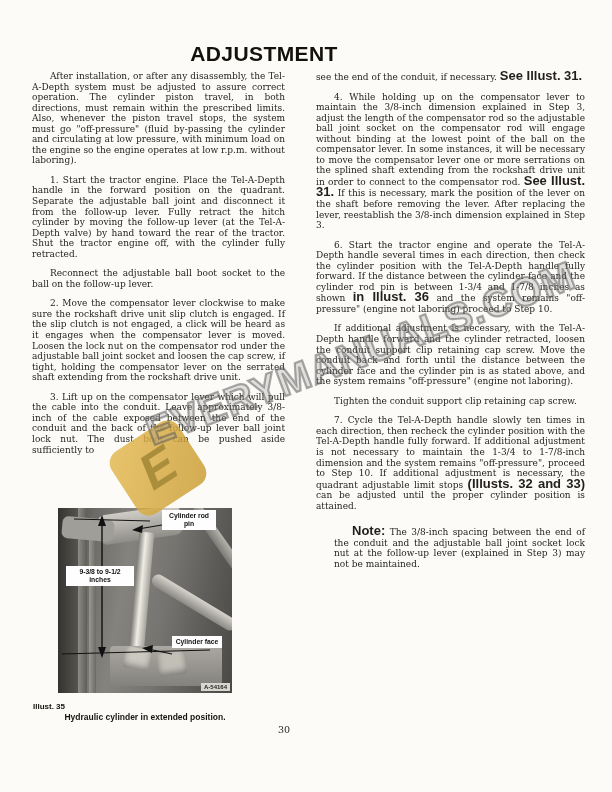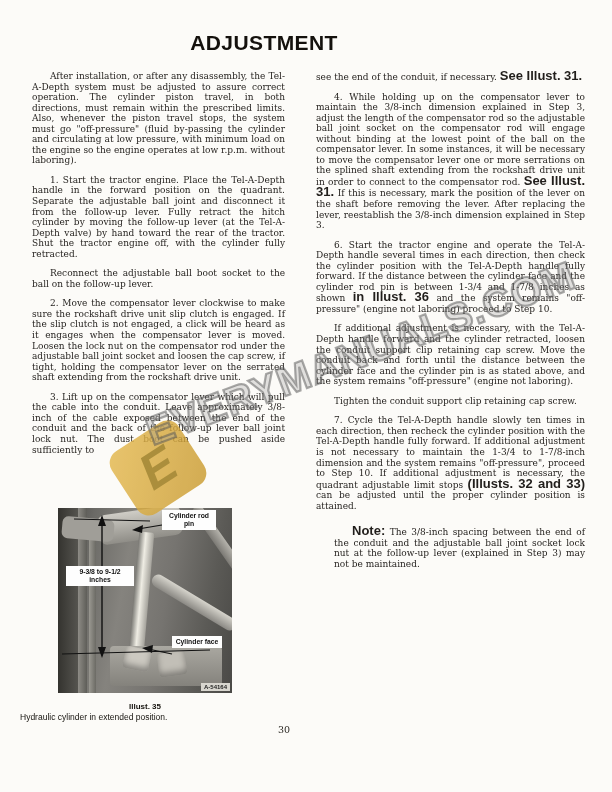--- a/index.html
+++ b/index.html
@@ -1,19 +1,19 @@
 <!DOCTYPE html>
 <html><head>
 <meta charset="utf-8">
 <style>
   html,body{margin:0;padding:0;}
   body{width:612px;height:792px;background:#e8e8e8;font-family:"DejaVu Serif",serif;}
   .page{position:relative;width:612px;height:792px;background:#fcfbf8;overflow:hidden;}
 
-  .title{position:absolute;top:31px;left:0;width:528px;margin:0;text-align:center;
+  .title{position:absolute;top:42px;left:0;width:528px;margin:0;text-align:center;
     font-family:"Liberation Sans",sans-serif;font-weight:700;font-size:21px;
     letter-spacing:0.4px;color:#14110d;}
 
   .col{position:absolute;top:71px;text-align:justify;color:#211e1b;
     font-family:"DejaVu Serif",serif;font-size:9px;line-height:10.55px;}
   .col.left{left:32px;width:253px;}
   .col.right{left:316px;width:269px;}
   .para{margin:0 0 9px 0;text-indent:18px;}
   .noind{text-indent:0;}
   .note{margin-top:15px;margin-left:18px;}
@@ -35,24 +35,24 @@
   .ph-nut1{left:66px;top:140px;width:26px;height:22px;background:#ccc9c1;border-radius:4px;transform:rotate(12deg);box-shadow:inset 0 -4px 6px rgba(0,0,0,.35);}
   .ph-nut2{left:100px;top:144px;width:28px;height:24px;background:#c2bfb7;border-radius:4px;transform:rotate(-8deg);box-shadow:inset 0 -4px 6px rgba(0,0,0,.35);}
   .arrows{position:absolute;left:0;top:0;width:174px;height:185px;}
   .ph-label{position:absolute;background:#fefefe;color:#111;text-align:center;padding:2px 3px;
     font-family:"Liberation Sans",sans-serif;font-weight:bold;font-size:6.8px;line-height:1.18;}
   .lbl-rodpin{left:104px;top:2px;width:48px;}
   .lbl-dim{left:8px;top:58px;width:62px;}
   .lbl-face{left:114px;top:128px;width:44px;}
   .photo-id{position:absolute;right:2px;bottom:2px;background:#d8d6cf;color:#222;padding:1px 3px;
     font-family:"Liberation Sans",sans-serif;font-weight:bold;font-size:6px;}
-  .cap1{position:absolute;left:33px;top:702px;width:224px;text-align:center;
+  .cap1{position:absolute;left:33px;top:702px;width:224px;
     font-family:"Liberation Sans",sans-serif;font-weight:bold;font-size:8px;color:#17140f;}
-  .cap2{position:absolute;left:20px;top:712px;width:250px;text-align:left;
-    font-family:"Liberation Sans",sans-serif;font-weight:normal;font-size:8.5px;color:#17140f;}
+  .cap2{position:absolute;left:20px;top:712px;width:250px;text-align:center;
+    font-family:"Liberation Sans",sans-serif;font-weight:bold;font-size:8.5px;color:#17140f;}
 
   .pagenum{position:absolute;left:248px;top:724px;font-size:9.5px;color:#2a2722;margin-left:30px;}
 
   
   .wm-text{position:absolute;left:140px;top:412px;transform:rotate(-20.5deg);transform-origin:left top;
     font-family:"Liberation Sans",sans-serif;font-weight:bold;font-size:40px;letter-spacing:1px;
     color:rgba(150,150,150,0.28);-webkit-text-stroke:2.2px rgba(85,85,85,0.5);
     white-space:nowrap;pointer-events:none;z-index:6;}
   .wm-logo{position:absolute;left:118px;top:431px;width:80px;height:74px;border-radius:14px;
     background:linear-gradient(135deg,#e5b94f,#c99a2e);transform:rotate(-33deg);opacity:0.82;

